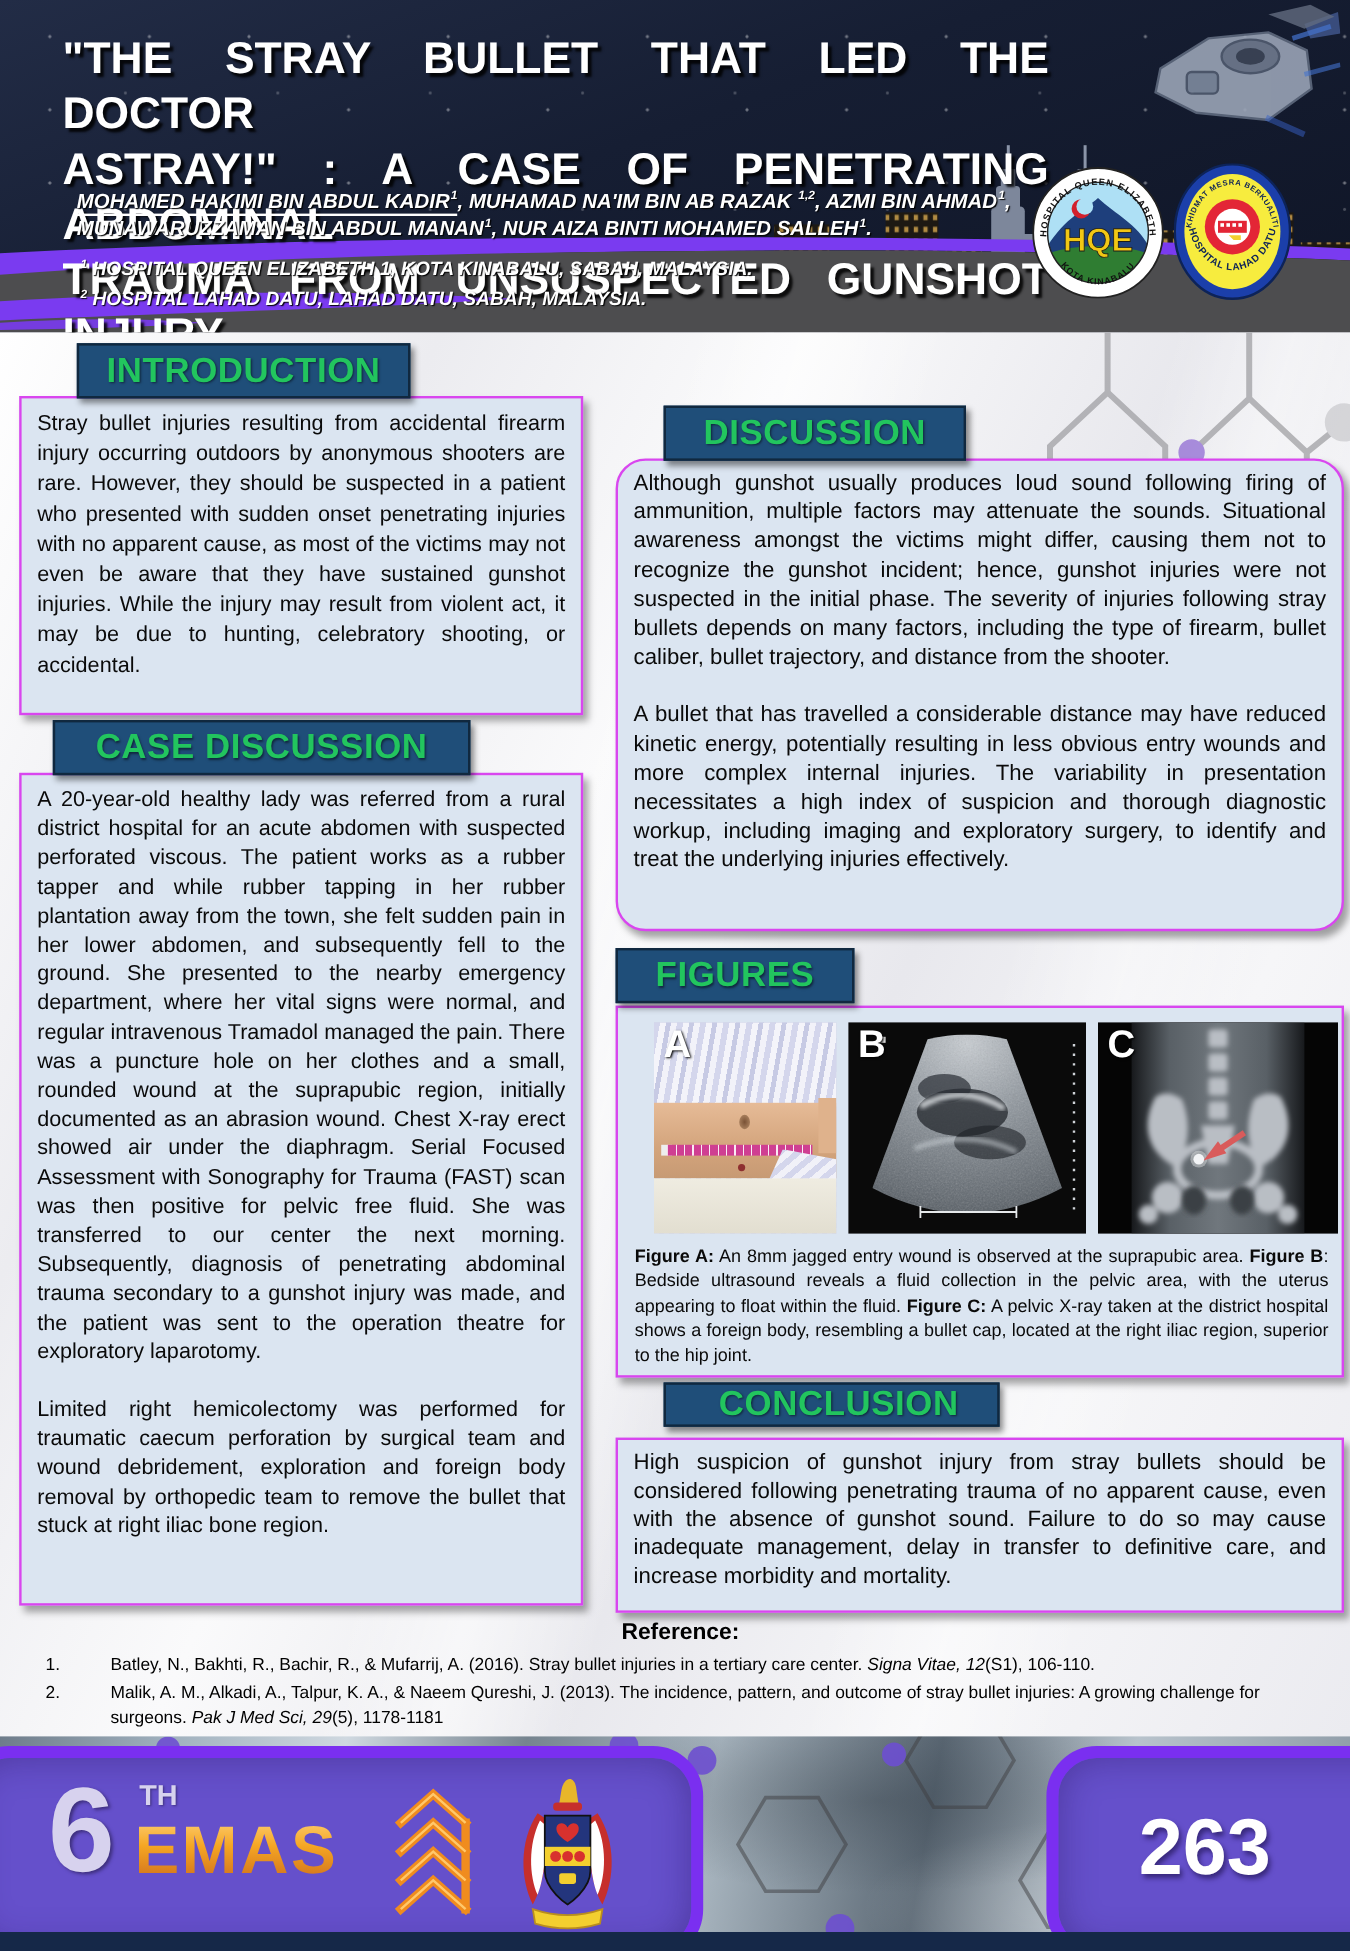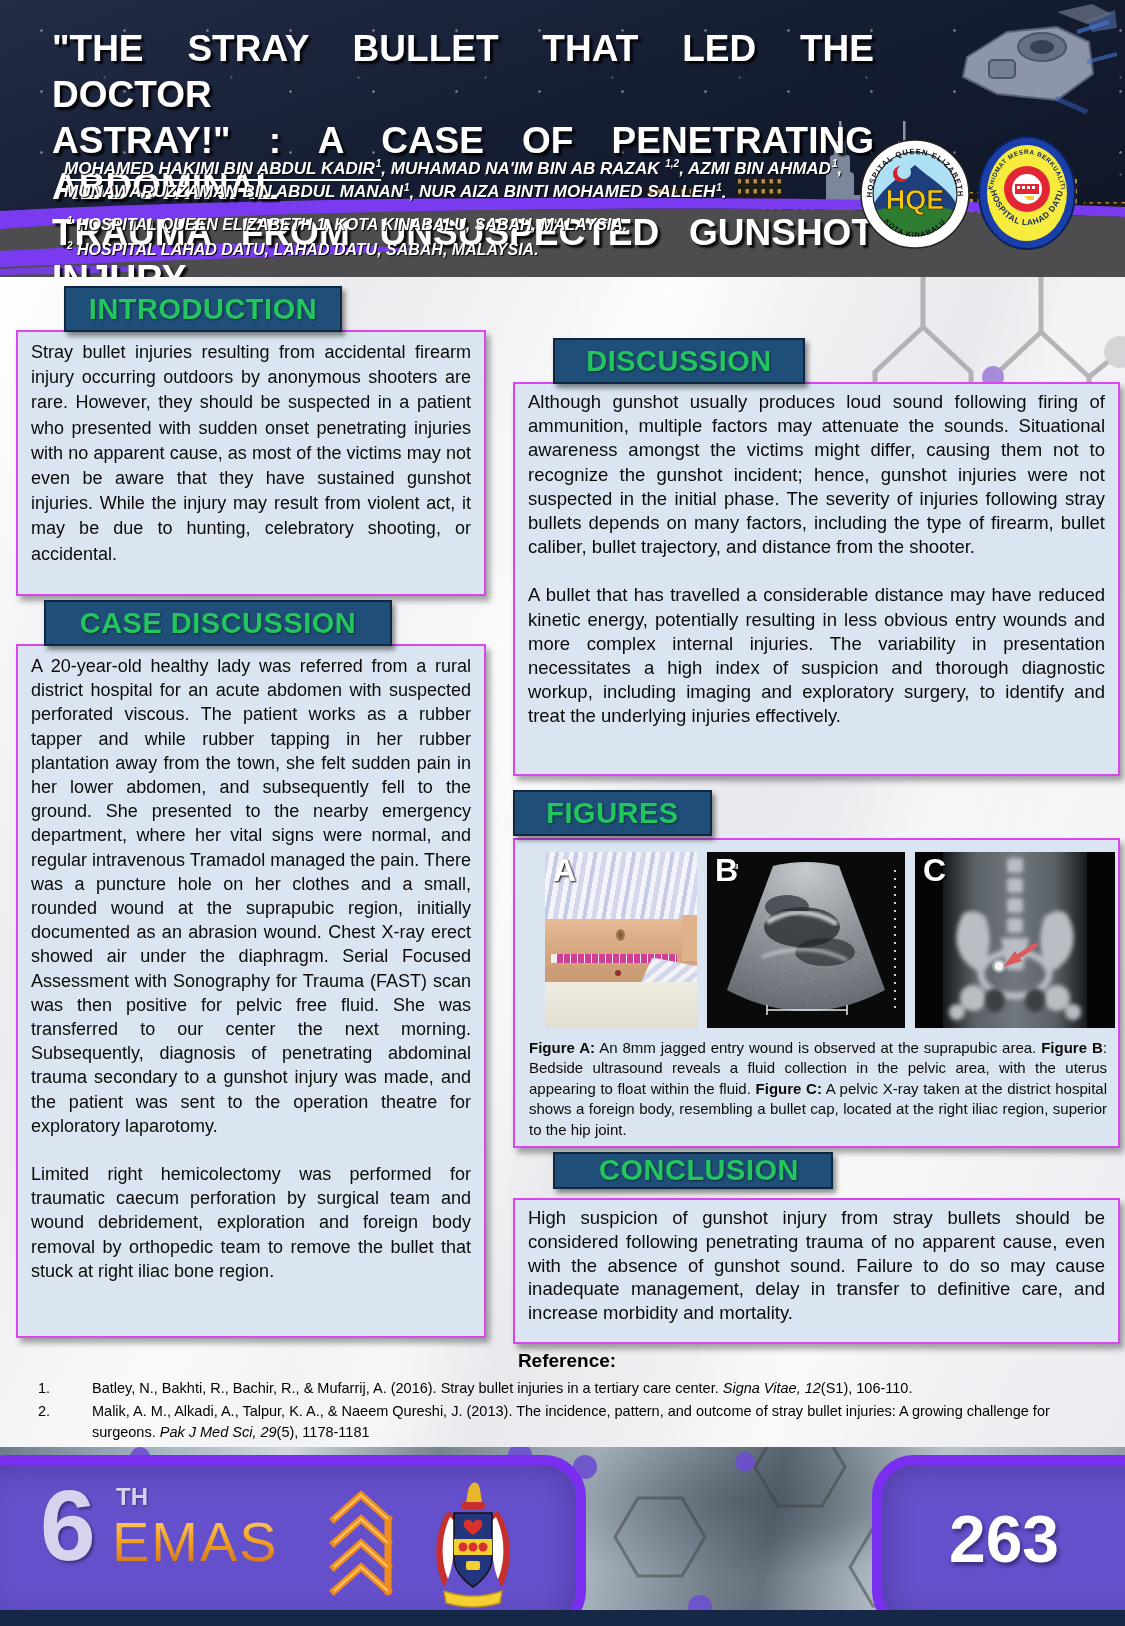--- a/index.html
+++ b/index.html
@@ -45,21 +45,21 @@
   #h-disc{left:553px;top:338px;width:252px;height:46px;}
   #h-fig{left:513px;top:790px;width:199px;height:46px;}
   #h-conc{left:553px;top:1152px;width:280px;height:37px;padding-left:12px;}
 
   .sbody{position:absolute;z-index:3;background:#dbe5f1;border:2px solid #d946ef;color:#0a0a0a;
          text-align:justify;box-shadow:4px 5px 6px rgba(0,0,0,.35);padding:8px 13px;
          box-sizing:border-box;overflow:hidden;}
   #b-intro{left:16px;top:330px;width:470px;height:266px;font-size:18px;line-height:25.2px;}
   #b-case{left:16px;top:644px;width:470px;height:694px;font-size:18px;line-height:24.2px;}
   #b-case .p2{margin-top:24px;}
-  #b-disc{left:513px;top:382px;width:607px;height:394px;font-size:18.5px;line-height:24.2px;padding:6px 13px;}
+  #b-disc{left:513px;top:382px;width:607px;height:394px;font-size:18.5px;line-height:24.2px;padding:6px 13px;border-radius:25px;}
   #b-disc .p2{margin-top:24px;}
   #b-fig{left:513px;top:838px;width:607px;height:310px;padding:0;}
   #b-conc{left:513px;top:1198px;width:607px;height:146px;font-size:18.5px;line-height:23.8px;padding:6px 13px;}
 
   
   .figbox{position:absolute;overflow:hidden;}
   #figA{left:30px;top:12px;width:152px;height:176px;background:#cfd1e6;}
   #figB{left:192px;top:12px;width:198px;height:176px;background:#0a0a0a;}
   #figC{left:400px;top:12px;width:200px;height:176px;background:#050505;}
   .figlabel{position:absolute;left:8px;top:0px;color:#fff;font-size:32px;font-weight:bold;
@@ -102,21 +102,21 @@
   .hexes{position:absolute;inset:0;}
   .panelL{position:absolute;left:-34px;top:8px;width:600px;height:158px;background:#6550cb;
      border:10px solid #7a2ff0;border-radius:42px;box-shadow:inset 0 0 30px rgba(40,20,90,.4);}
   .panelR{position:absolute;left:872px;top:8px;width:300px;height:158px;background:#6550cb;
      border:10px solid #7a2ff0;border-radius:42px;box-shadow:inset 0 0 30px rgba(40,20,90,.4);}
   .emas{position:absolute;left:64px;top:14px;width:260px;height:130px;}
   .emas .six{position:absolute;left:0;top:-4px;font-size:100px;font-weight:bold;color:#d7d2ee;
      line-height:1;text-shadow:2px 2px 3px rgba(30,20,60,.55);}
   .emas .th{position:absolute;left:76px;top:4px;font-size:24px;font-weight:bold;color:#d7d2ee;
      text-shadow:1px 1px 2px rgba(30,20,60,.5);}
-  .emas .word{position:absolute;left:72px;top:30px;font-size:56px;font-weight:normal;letter-spacing:2px;
+  .emas .word{position:absolute;left:72px;top:30px;font-size:56px;font-weight:bold;letter-spacing:2px;
      background:linear-gradient(180deg,#ffd98a 0%,#f5a623 45%,#c8651b 100%);
      -webkit-background-clip:text;background-clip:text;color:transparent;}
   .chev{position:absolute;left:348px;top:18px;width:74px;height:122px;}
   .crest{position:absolute;left:448px;top:8px;width:98px;height:142px;}
   .num263{position:absolute;left:0;right:56px;top:36px;text-align:center;font-size:66px;
      font-weight:bold;color:#fff;text-shadow:2px 3px 4px rgba(20,10,60,.55);}
   .bstrip{position:absolute;left:0;top:1610px;width:1125px;height:16px;background:#152848;z-index:9;}
 </style>
 </head>
 <body>

